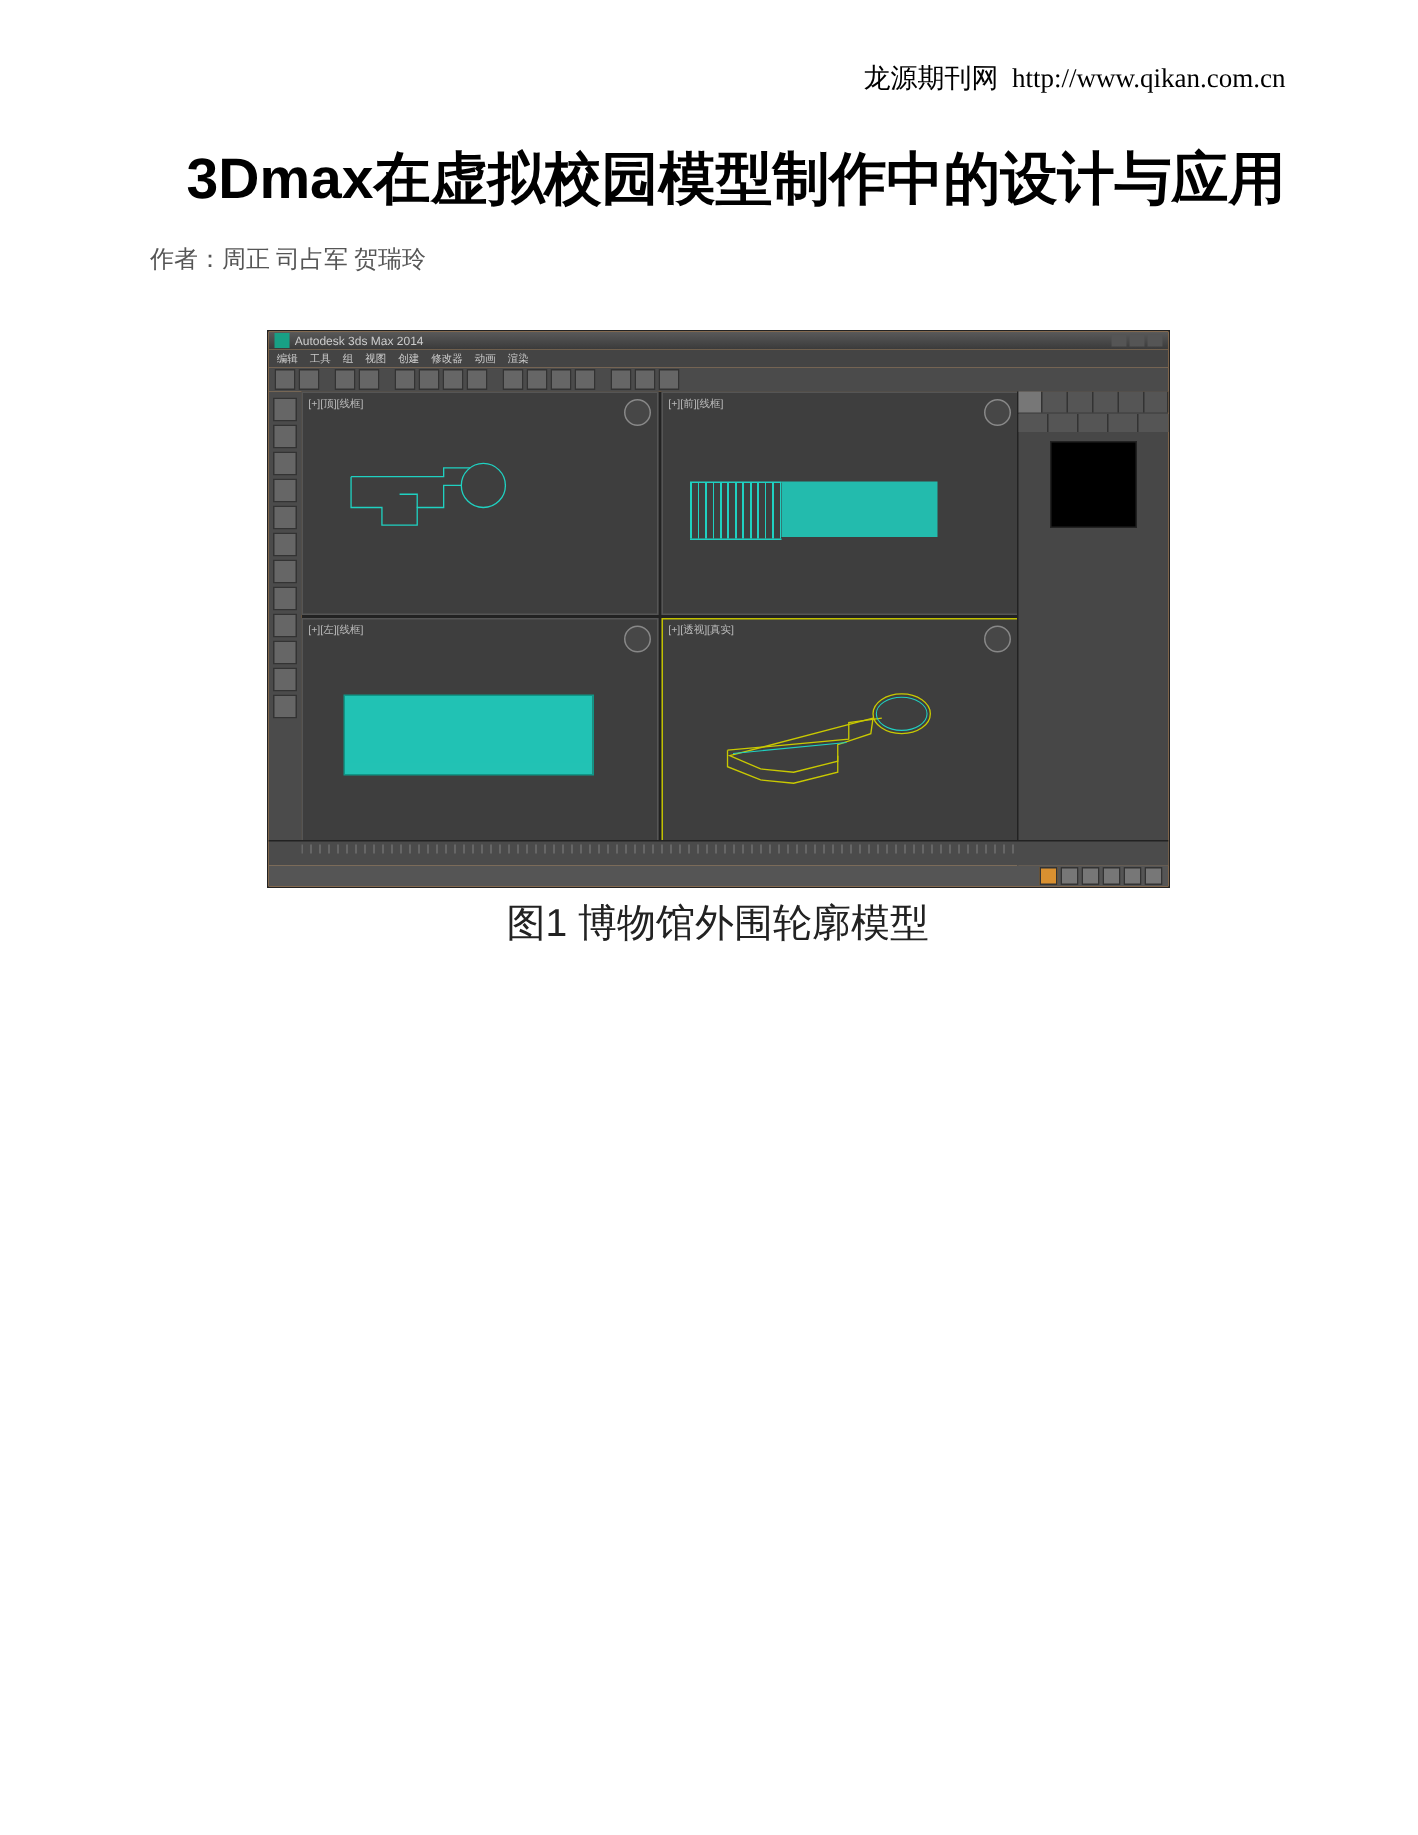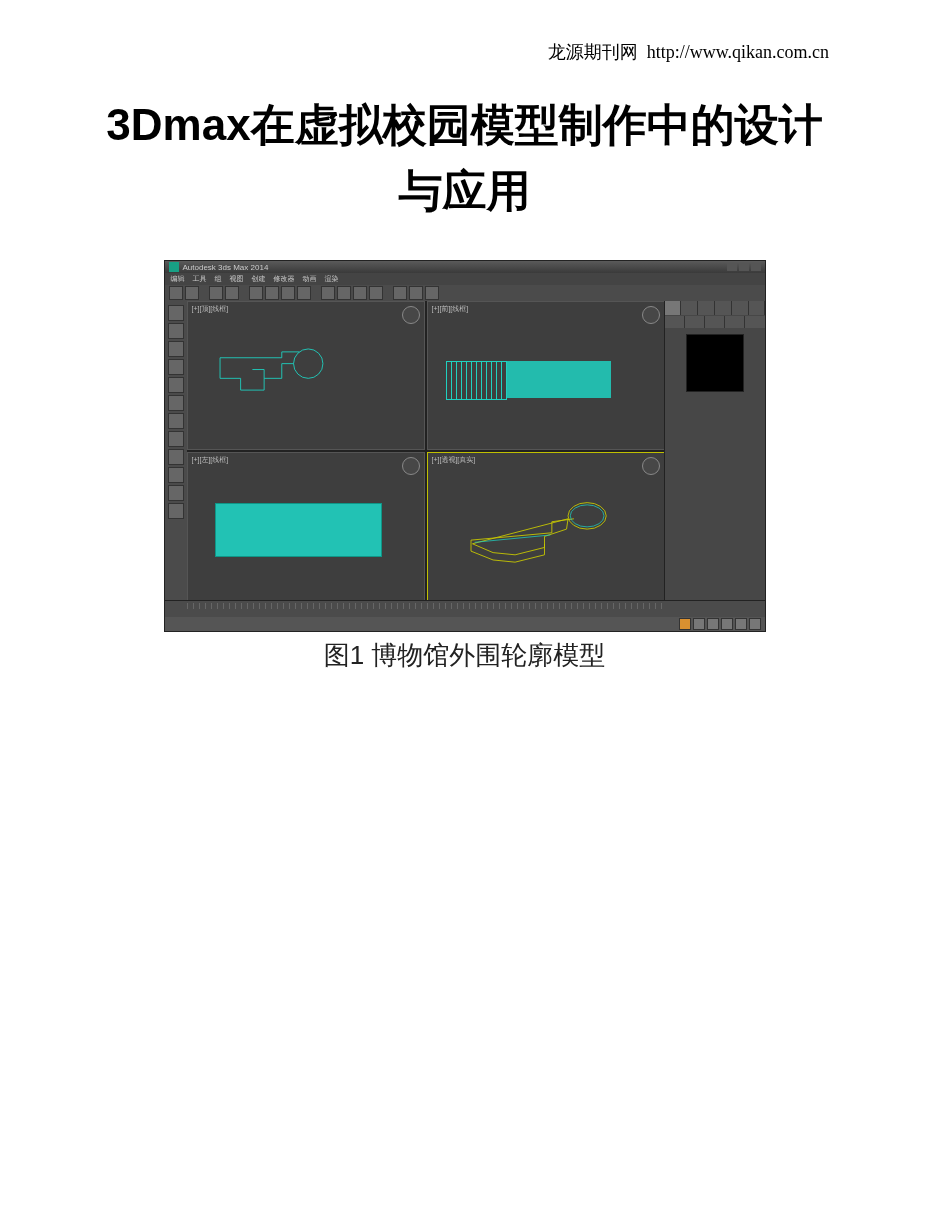--- a/index.html
+++ b/index.html
@@ -7,40 +7,40 @@
     padding: 0;
     background: #ffffff;
     font-family: "SimSun", "宋体", serif;
     width: 945px;
     color: #000;
   }
   .page {
     width: 945px;
     min-height: 1223px;
     box-sizing: border-box;
-    padding: 40px 116px 0 100px;
+    padding: 40px 88px 0 100px;
     position: relative;
   }
   .header-line {
     text-align: right;
     font-size: 18px;
     color: #000;
     margin-bottom: 28px;
   }
   .header-line .url {
     color: #000;
     font-family: "Times New Roman", serif;
   }
   h1.title {
     font-family: "SimHei", "黑体", sans-serif;
-    font-size: 44px;
+    font-size: 38px;
     font-weight: bold;
     line-height: 1.5;
     margin: 0 0 14px 0;
-    text-align: center;
+    text-align: right;
   }
   .meta {
     font-size: 16px;
     color: #555;
     margin: 4px 0;
   }
   .figure-wrap {
     margin-top: 36px;
     text-align: center;
   }
@@ -243,20 +243,23 @@
 <body>
 
 <div class="page">
 
   <div class="header-line">
     <span>龙源期刊网</span>&nbsp;&nbsp;<span class="url">http://www.qikan.com.cn</span>
   </div>
 
   <h1 class="title">3Dmax在虚拟校园模型制作中的设计与应用</h1>
 
+  <p class="meta">
+    <span>作者：</span><span>周正 司占军 贺瑞玲</span>
+  </p>
 
   <div class="figure-wrap">
 
     <div class="max-window">
 
       <div class="titlebar">
         <div class="logo"></div>
         <span>Autodesk 3ds Max 2014</span>
         <div style="flex:1"></div>
         <div class="tbtn"></div>

